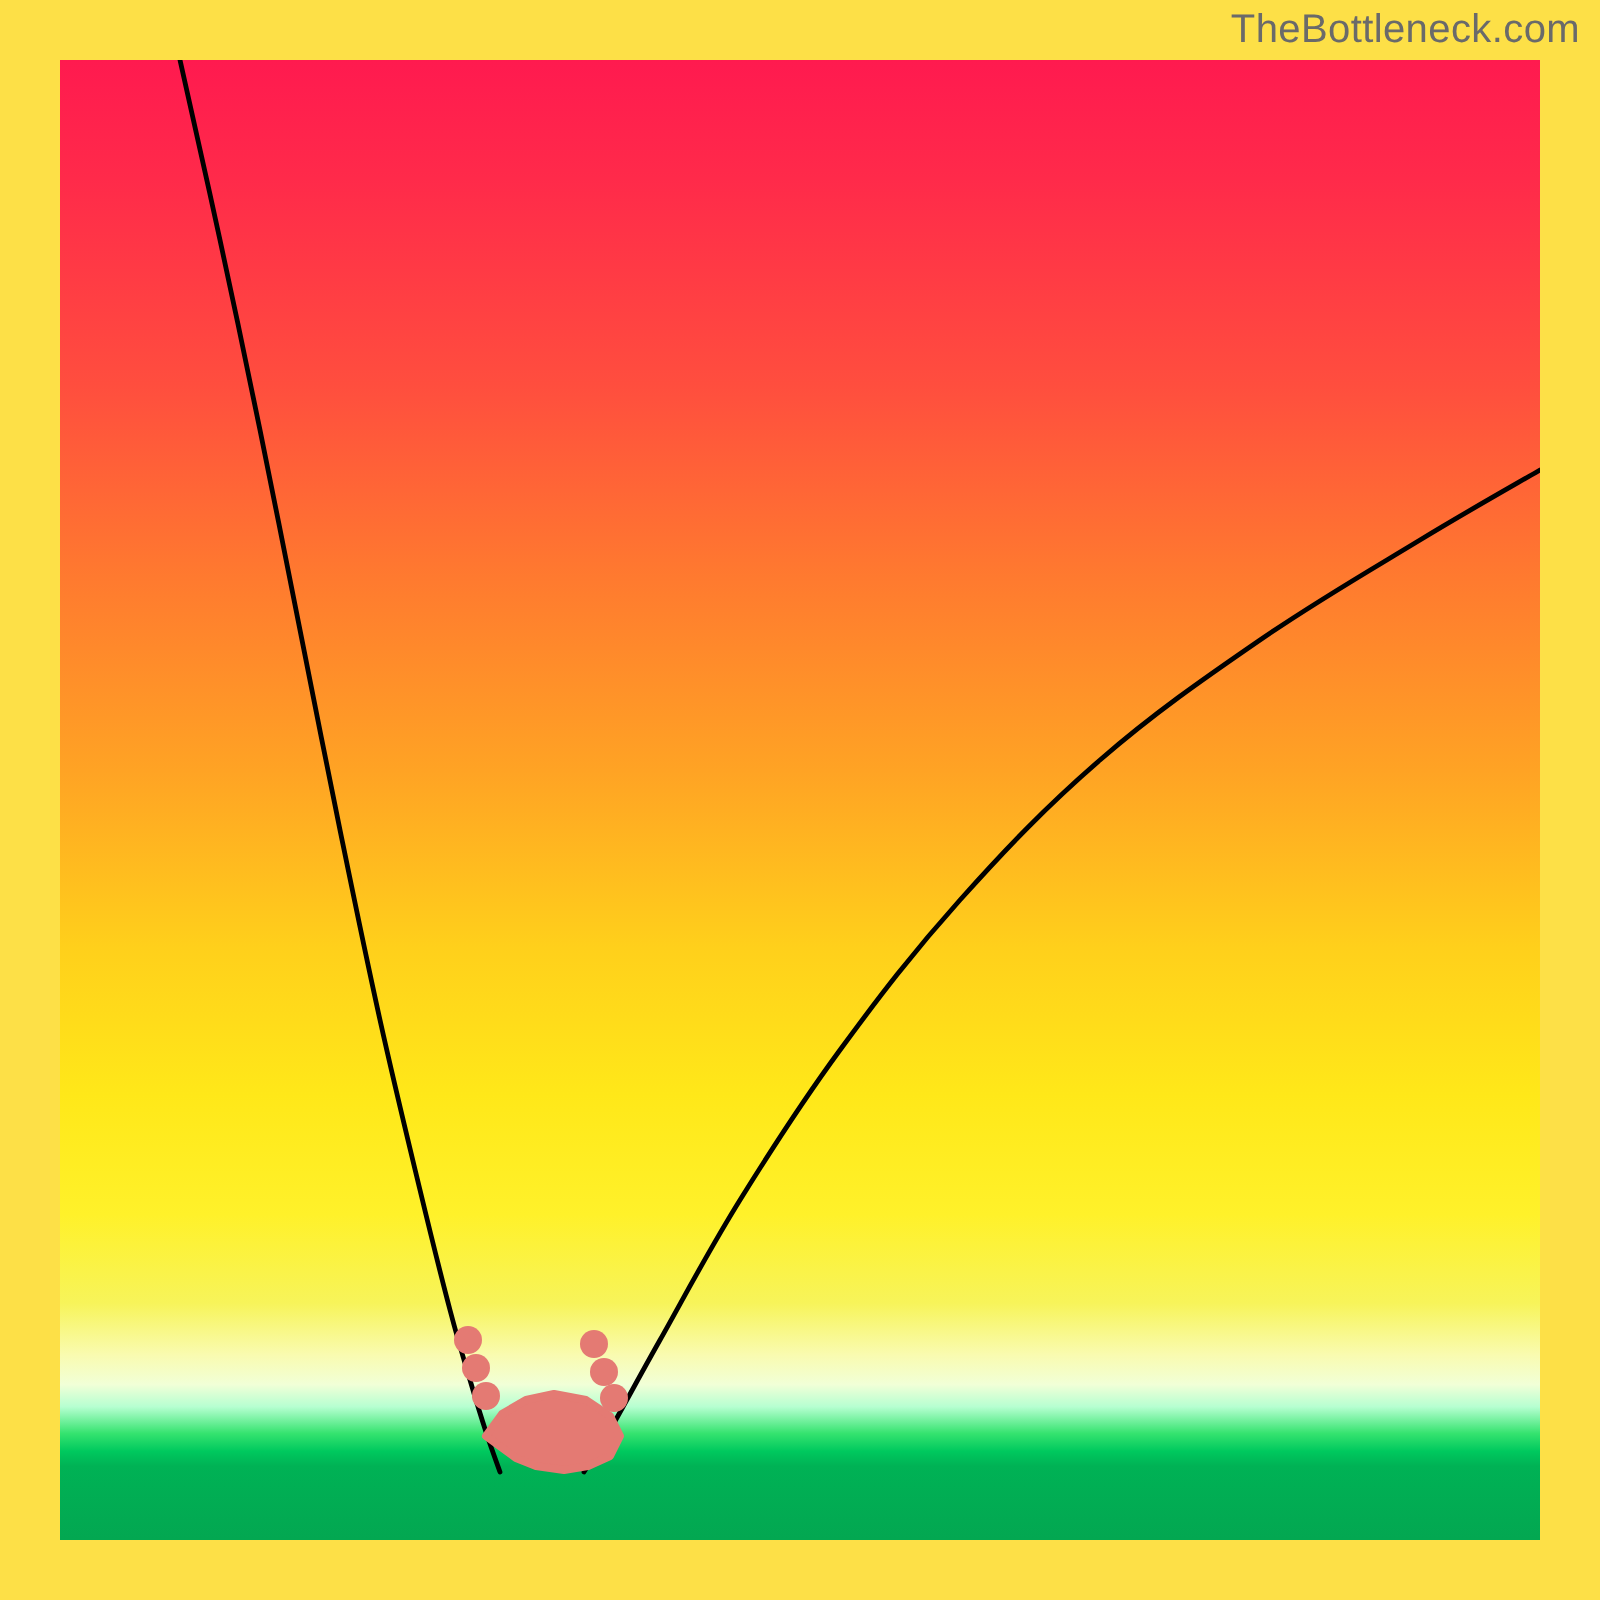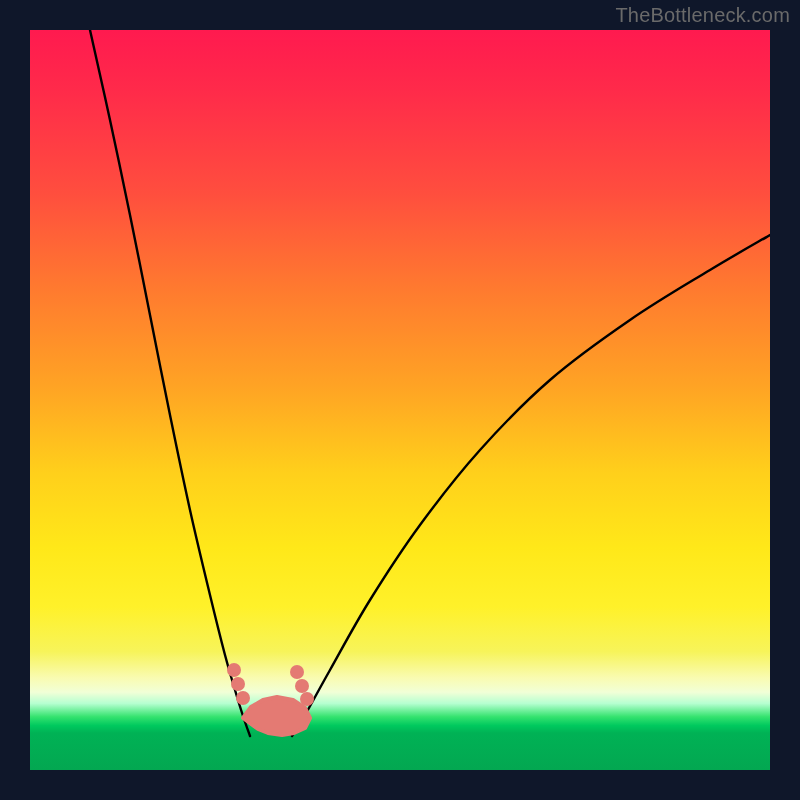--- a/index.html
+++ b/index.html
@@ -8,21 +8,21 @@
     width: 800px;
     height: 800px;
     background: #000;
     overflow: hidden;
     font-family: Arial, Helvetica, sans-serif;
   }
   .stage {
     position: relative;
     width: 800px;
     height: 800px;
-    background: #0f172a;
+    background: #fde047;
   }
   .watermark {
     position: absolute;
     top: 4px;
     right: 10px;
     color: #6a6a6a;
     font-size: 20px;
     font-weight: 500;
     letter-spacing: 0.2px;
     z-index: 10;

